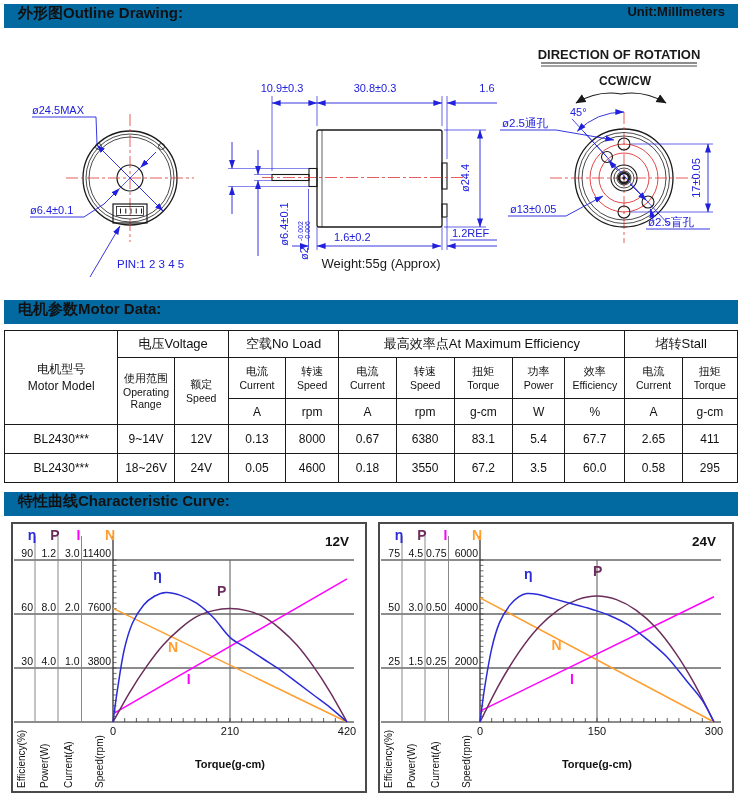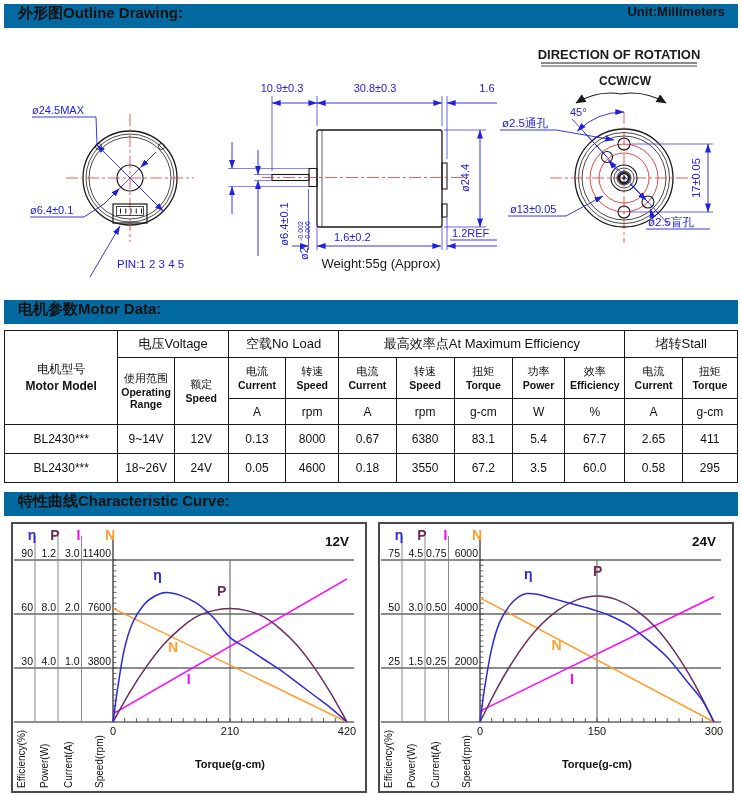--- a/index.html
+++ b/index.html
@@ -10,21 +10,21 @@
   .drawing{position:relative;height:268px;}
   .drawing svg{position:absolute;left:0;top:0;}
   table.motor{border-collapse:collapse;table-layout:fixed;width:734px;margin:6px 4px 9px 4px;
               font-size:12px;text-align:center;}
   table.motor td{border:1px solid #1a1a1a;padding:0;vertical-align:middle;}
   tr.r1 td{height:26px;font-size:13px;margin-top:19px;}
   tr.r2 td{height:40px;}
   tr.r3 td{height:25px;}
   tr.data td{height:28px;text-align:center;}
   .zh{font-size:11px;line-height:1.2;display:block;}
-  .en{font-size:10.5px;line-height:1.15;display:block;font-weight:bold;}
+  .en{font-size:10.5px;line-height:1.15;display:block;}
   td.model .zh,td.model .en{font-size:12px;line-height:1.35;}
   .charts{display:flex;gap:11px;margin:6px 4px 4px 11px;}
   .chart-panel{width:356px;height:271px;}
   svg text{font-family:"Liberation Sans",sans-serif;}
 </style>
 </head>
 <body>
 
 <div class="bar">
   <span><span>外形图</span><span>Outline Drawing:</span></span>

